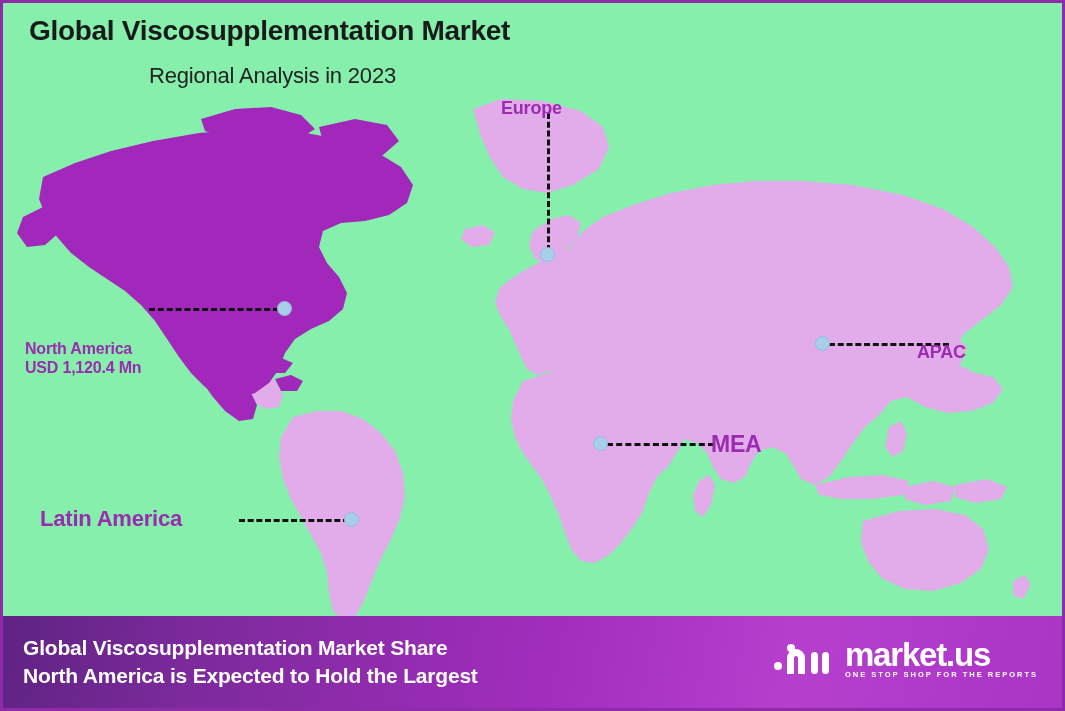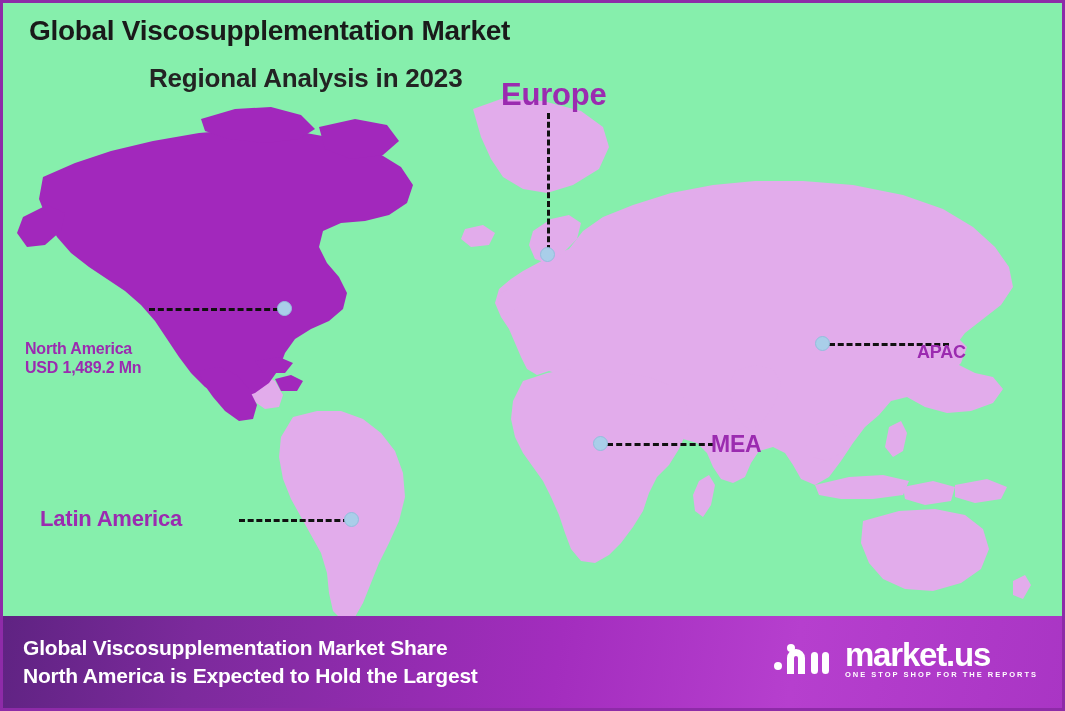--- a/index.html
+++ b/index.html
@@ -14,42 +14,42 @@
   }
 
   
   #title{
     position:absolute;left:26px;top:12px;
     font-size:28px;font-weight:bold;color:#1a1a1a;
     letter-spacing:-0.3px;white-space:nowrap;
   }
   #subtitle{
     position:absolute;left:146px;top:60px;
-    font-size:26px;font-weight:bold;color:#232323;
+    font-size:22px;font-weight:normal;color:#232323;
     letter-spacing:-0.2px;white-space:nowrap;
   }
 
   
   #map-wrap{
     position:absolute;left:0;top:78px;width:1059px;height:540px;
   }
   #worldmap{display:block;width:100%;height:100%;}
 
   
   #overlay{position:absolute;left:0;top:0;width:1065px;height:711px;pointer-events:none;}
 
   .region-label{
     position:absolute;
     color:#9B2BB0;font-weight:bold;
     letter-spacing:-0.2px;white-space:nowrap;
     pointer-events:auto;
   }
   .region-label .ln{display:block;line-height:1.18;}
 
-  #label-europe{left:498px;top:74px;font-size:31px;}
+  #label-europe{left:498px;top:95px;font-size:18px;}
   #label-apac{left:914px;top:339px;font-size:18px;}
   #label-mea{left:708px;top:428px;font-size:23px;}
   #label-latam{left:37px;top:503px;font-size:22px;}
   #label-na{left:22px;top:337px;font-size:16px;}
 
   .marker-dot{
     position:absolute;width:15px;height:15px;border-radius:50%;
     background:#A9CEE9;border:1px solid #93bedd;
     box-sizing:border-box;pointer-events:auto;
   }
@@ -197,21 +197,21 @@
     <div class="leader leader-h" id="leader-latam"></div>
 
     <div class="marker-dot" id="dot-na"></div>
     <div class="marker-dot" id="dot-eu"></div>
     <div class="marker-dot" id="dot-apac"></div>
     <div class="marker-dot" id="dot-mea"></div>
     <div class="marker-dot" id="dot-latam"></div>
 
     <div class="region-label" id="label-na">
       <span class="ln">North America</span>
-      <span class="ln">USD 1,489.2 Mn</span>
+      <span class="ln">USD 1,120.4 Mn</span>
     </div>
 
     <div class="region-label" id="label-europe">
       <span class="ln">Europe</span>
     </div>
 
     <div class="region-label" id="label-apac">
       <span class="ln">APAC</span>
     </div>
 

